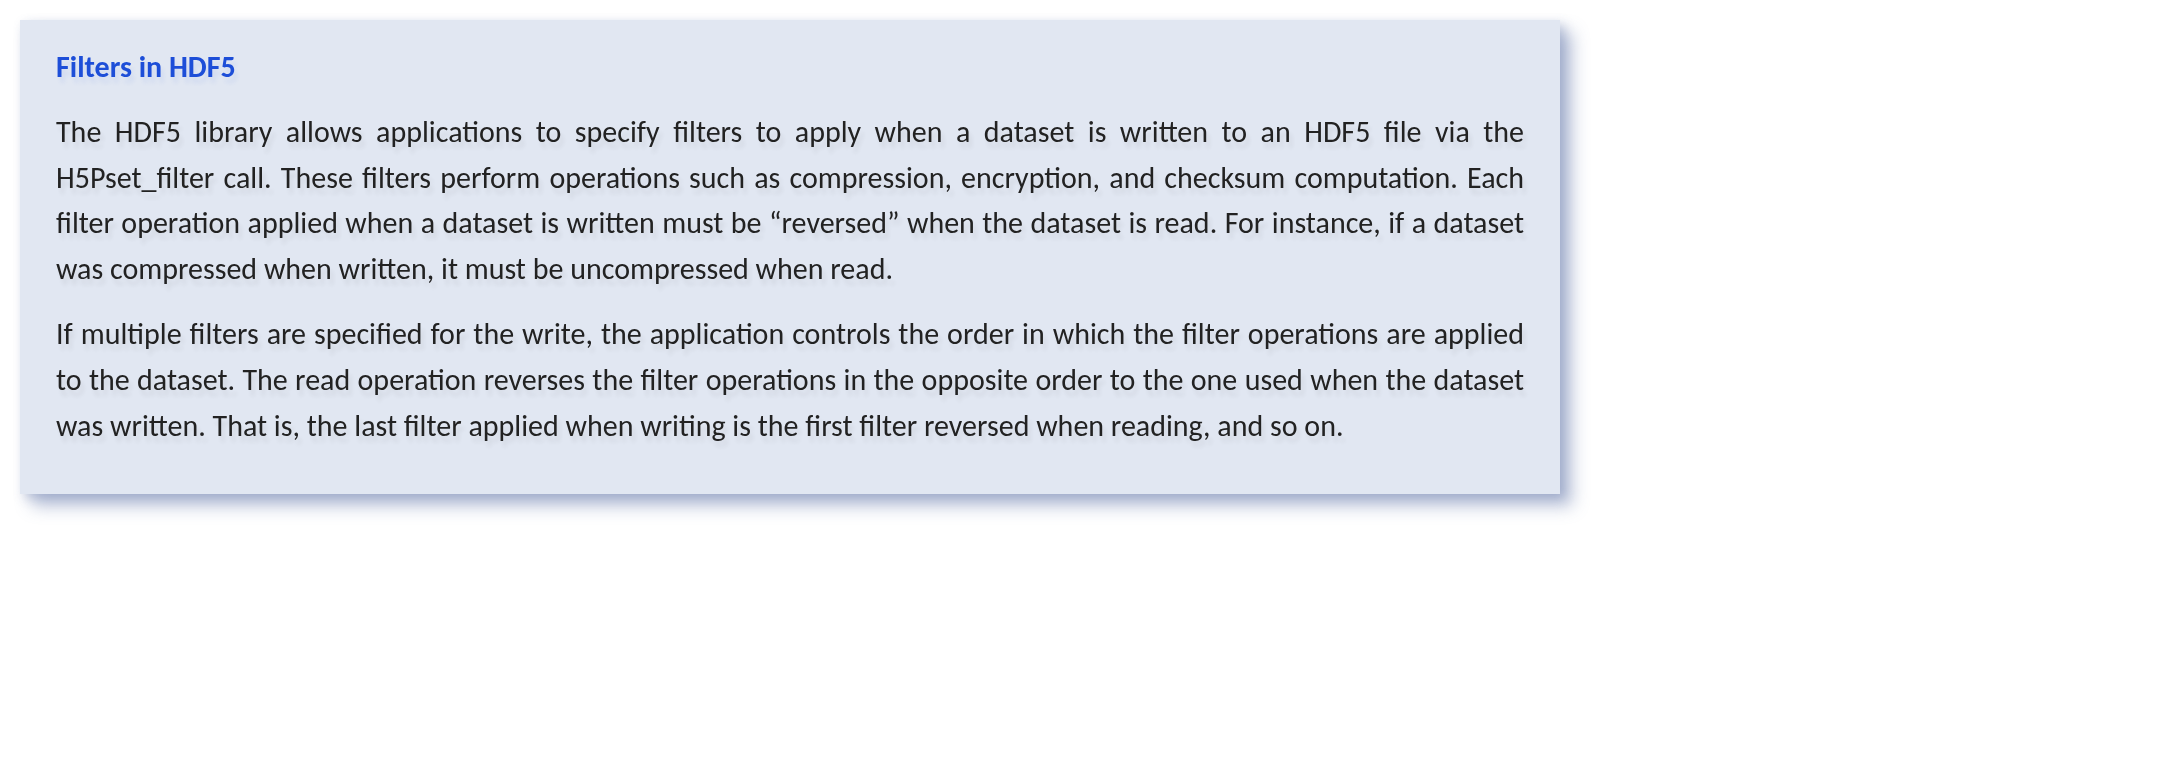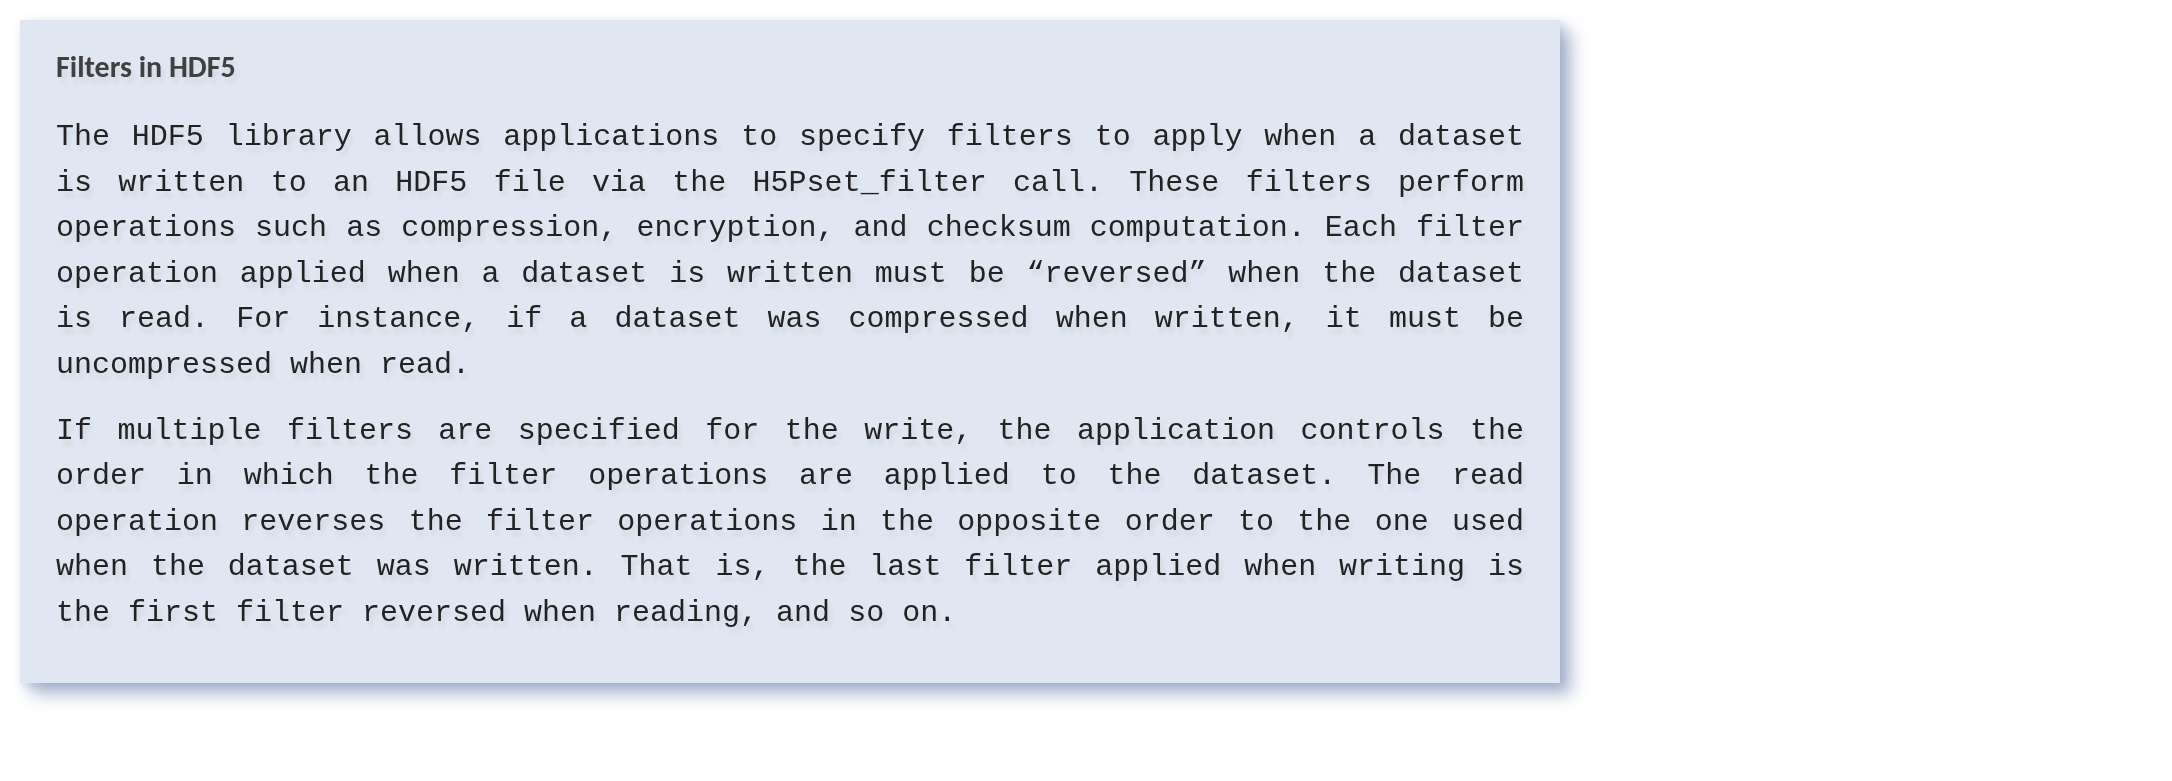--- a/index.html
+++ b/index.html
@@ -41,32 +41,31 @@
     }
     
     .content-layer {
       position: relative;
       z-index: 1;
     }
     
     .heading {
       font-weight: 700;
       font-size: 30px;
-      color: #404040;
-      margin-bottom: 30px;
+      color: #1d4ed8;
+      margin-bottom: 24px;
     }
     
     .body-para {
       font-size: 30px;
       line-height: 1.52;
       color: #222;
       text-align: justify;
       text-justify: inter-word;
       margin-bottom: 20px;
-      font-family: Liberation Mono, monospace;
     }
     
     .body-para:last-child {
       margin-bottom: 12px;
     }
   </style>
 </head>
 <body>
 
 <div class="callout-box">

